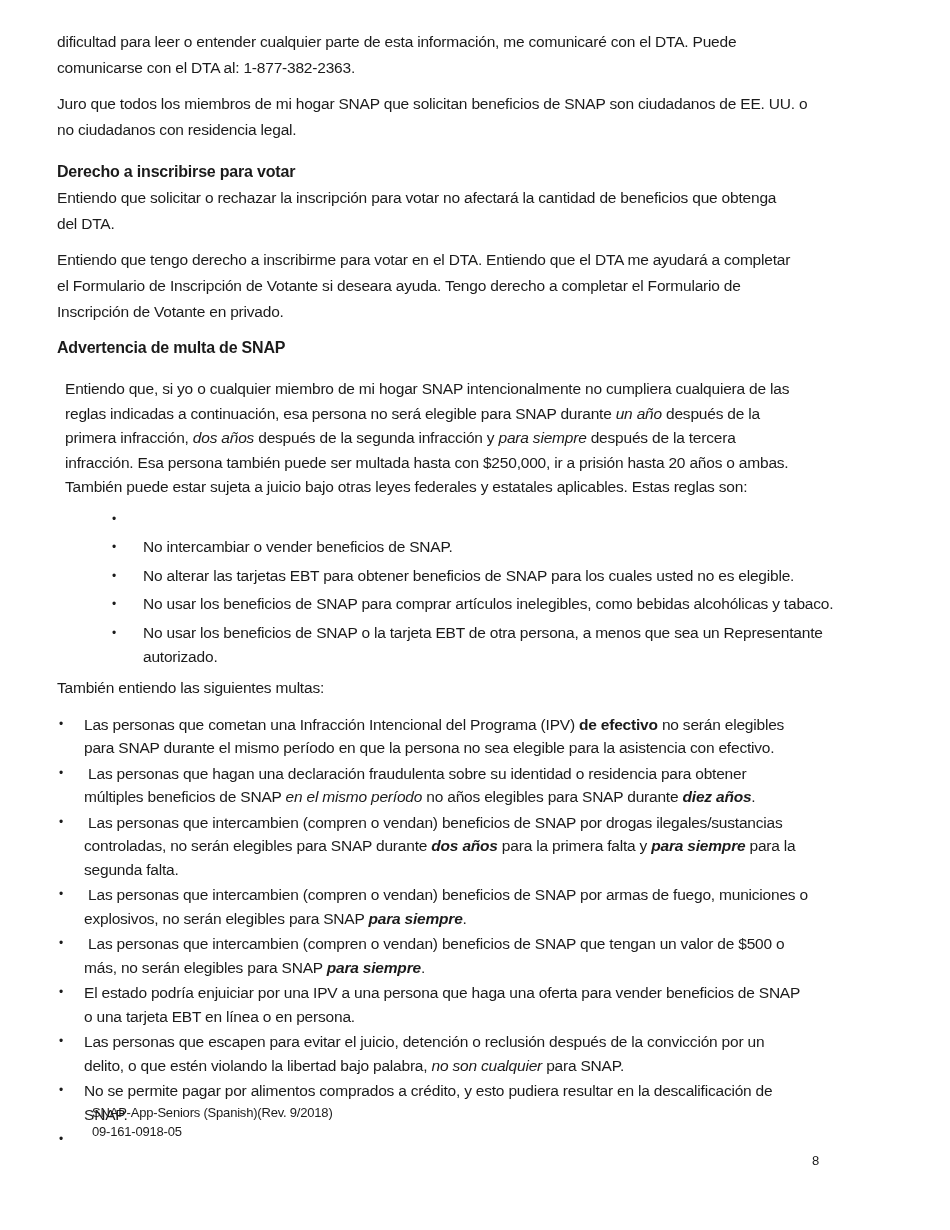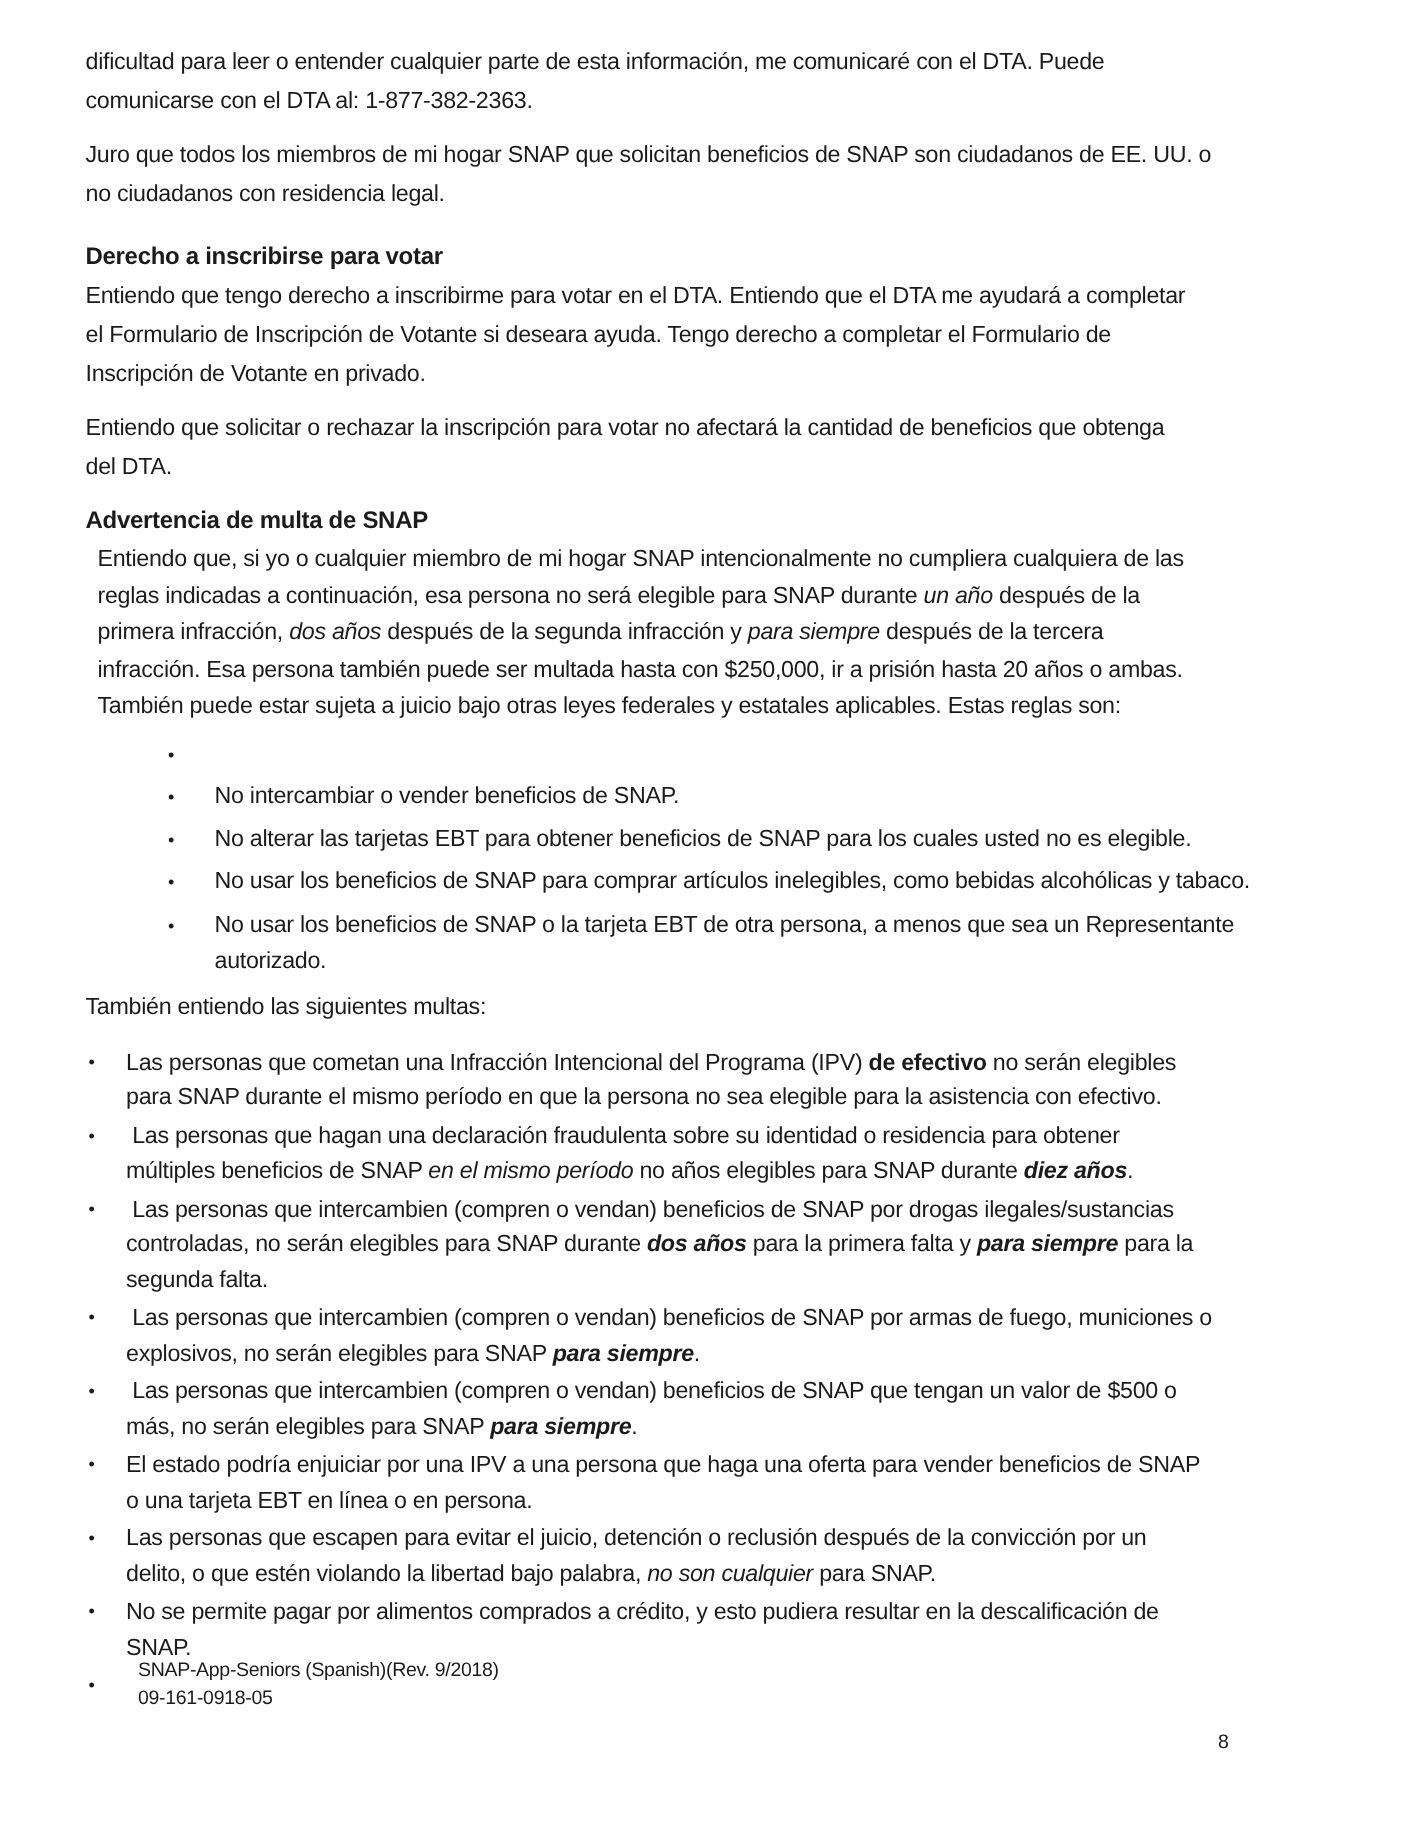--- a/index.html
+++ b/index.html
@@ -22,21 +22,21 @@
   }
   .heading{
     margin:16px 0 0 0;
     font-size:16px;
     font-weight:bold;
     line-height:26px;
     letter-spacing:-0.2px;
     white-space:pre-wrap;
   }
   .heading.penalty{margin-top:9px;}
-  .para.intro-indent{padding-left:8px;margin-top:0;margin-bottom:7px;line-height:24.5px;}
+  .para.intro-indent{padding-left:8px;margin-top:16px;margin-bottom:7px;line-height:24.5px;}
   ul.doc-list{
     list-style:none;
     margin:0;padding:0;
     font-size:15.5px;
     letter-spacing:-0.2px;
   }
   ul.doc-list li{display:flex;}
   .li-text{white-space:pre-wrap;}
   .rules-list{margin-bottom:5px;}
   .rules-list li{line-height:24.5px;margin-bottom:4px;padding-left:55px;}
@@ -69,26 +69,26 @@
 <div class="page">
 
   <p class="para"><span class="s-r">dificultad para leer o entender cualquier parte de esta información, me comunicaré con el DTA. Puede
 comunicarse con el DTA al: 1-877-382-2363.</span></p>
 
   <p class="para"><span class="s-r">Juro que todos los miembros de mi hogar SNAP que solicitan beneficios de SNAP son ciudadanos de EE. UU. o
 no ciudadanos con residencia legal.</span></p>
 
   <h3 class="heading">Derecho a inscribirse para votar</h3>
 
+  <p class="para"><span class="s-r">Entiendo que solicitar o rechazar la inscripción para votar no afectará la cantidad de beneficios que obtenga
+del DTA.</span></p>
+
   <p class="para"><span class="s-r">Entiendo que tengo derecho a inscribirme para votar en el DTA. Entiendo que el DTA me ayudará a completar
 el Formulario de Inscripción de Votante si deseara ayuda. Tengo derecho a completar el Formulario de
 Inscripción de Votante en privado.</span></p>
-
-  <p class="para"><span class="s-r">Entiendo que solicitar o rechazar la inscripción para votar no afectará la cantidad de beneficios que obtenga
-del DTA.</span></p>
 
   <h3 class="heading penalty">Advertencia de multa de SNAP</h3>
 
   <p class="para intro-indent"><span class="s-r">Entiendo que, si yo o cualquier miembro de mi hogar SNAP intencionalmente no cumpliera cualquiera de las
 reglas indicadas a continuación, esa persona no será elegible para SNAP durante </span><span class="s-i">un año</span><span class="s-r"> después de la
 primera infracción, </span><span class="s-i">dos años</span><span class="s-r"> después de la segunda infracción y </span><span class="s-i">para siempre</span><span class="s-r"> después de la tercera
 infracción. Esa persona también puede ser multada hasta con $250,000, ir a prisión hasta 20 años o ambas.
 También puede estar sujeta a juicio bajo otras leyes federales y estatales aplicables. Estas reglas son:</span></p>
 
   <ul class="doc-list rules-list">

